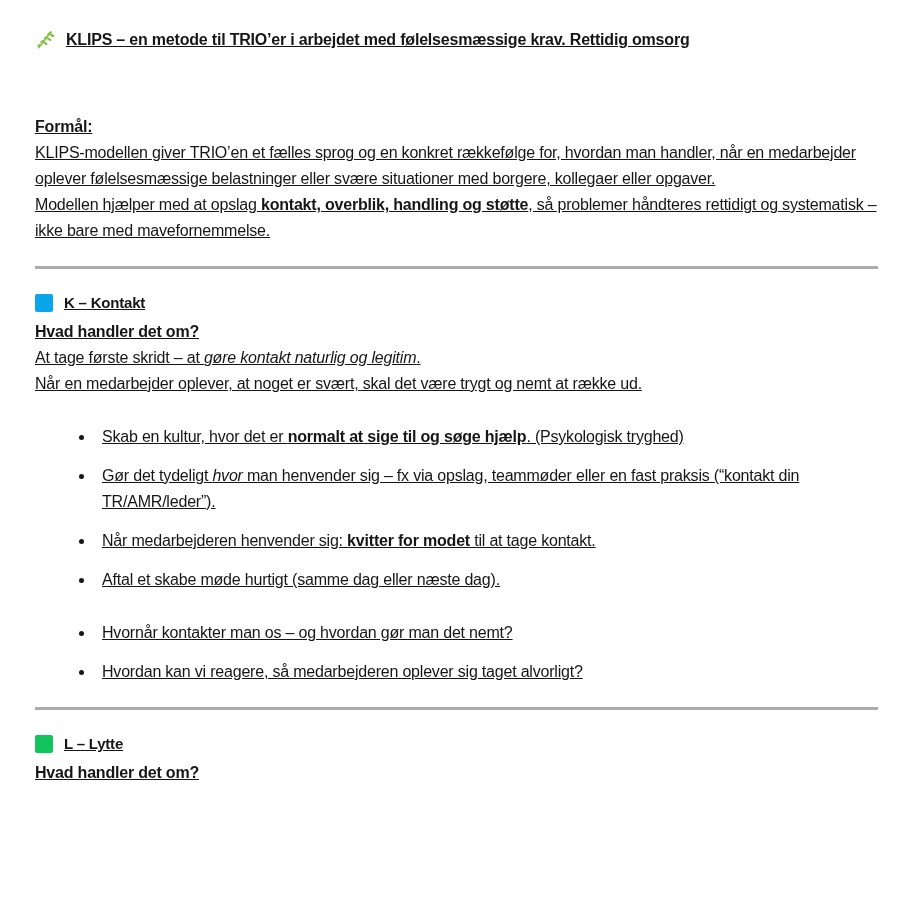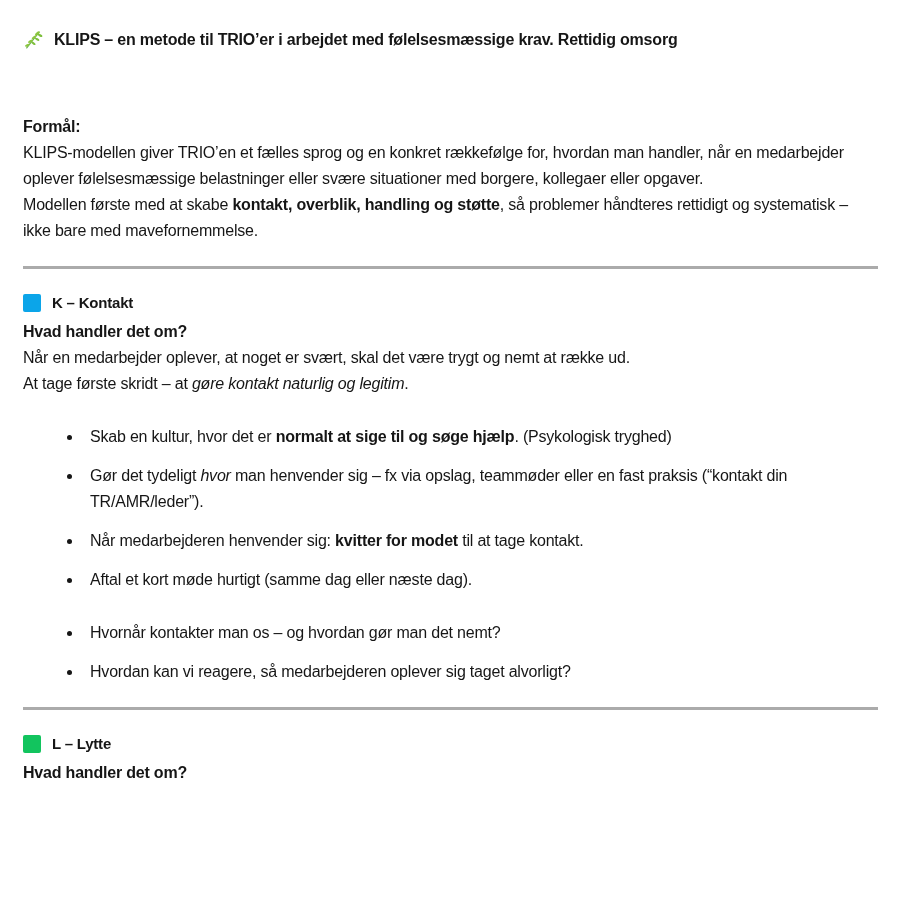--- a/index.html
+++ b/index.html
@@ -2,21 +2,21 @@
 <html lang="da"><head>
 <meta charset="utf-8">
 <style>
   html,body{margin:0;padding:0;background:#ffffff;}
   body{
     width:900px;height:899px;overflow:hidden;
     font-family:"Liberation Sans",sans-serif;
     color:#161616;
     -webkit-font-smoothing:antialiased;
   }
-  .page{padding:30px 22px 0 23px;box-sizing:border-box;}
+  .page{padding:30px 22px 0 35px;box-sizing:border-box;text-decoration:underline;}
 
   
   .title-row{display:flex;align-items:center;gap:11px;margin:0 0 64px 0;}
   .title-row h1{font-size:16px;font-weight:700;margin:0;letter-spacing:-0.2px;line-height:20px;}
   .leaf{width:20px;height:20px;flex:0 0 auto;display:inline-flex;align-items:center;justify-content:center;}
 
   
   p{margin:0;font-size:16px;line-height:26px;letter-spacing:-0.2px;}
   .h{font-weight:700;}
   .mt12{margin-top:12px;}
@@ -56,40 +56,40 @@
         <ellipse cx="12.6" cy="16.0" rx="2.9" ry="1.3" fill="#7dbf3c" transform="rotate(35 12.6 16)"></ellipse>
         <ellipse cx="5.2" cy="18.2" rx="3.0" ry="1.3" fill="#8cc63f" transform="rotate(-25 5.2 18.2)"></ellipse>
       </svg>
     </span>
     <h1>KLIPS – en metode til TRIO’er i arbejdet med følelsesmæssige krav. Rettidig omsorg</h1>
   </header>
 
   <section>
     <p class="h">Formål:</p>
     <p>KLIPS-modellen giver TRIO’en et fælles sprog og en konkret rækkefølge for, hvordan man handler, når en medarbejder oplever følelsesmæssige belastninger eller svære situationer med borgere, kollegaer eller opgaver.</p>
-    <p><span>Modellen første med at skabe </span><span style="font-weight: 700;">kontakt, overblik, handling og støtte</span><span>, så problemer håndteres rettidigt og systematisk – ikke bare med mavefornemmelse.</span></p>
+    <p><span>Modellen hjælper med at opslag </span><span style="font-weight: 700;">kontakt, overblik, handling og støtte</span><span>, så problemer håndteres rettidigt og systematisk – ikke bare med mavefornemmelse.</span></p>
   </section>
 
   <hr class="sep">
 
   <section>
     <div class="sec-head">
       <span class="sq" style="background: rgb(11, 165, 233);"></span>
       <h2>K – Kontakt</h2>
     </div>
 
     <p class="h">Hvad handler det om?</p>
+    <p><span>At tage første skridt – at </span><span style="font-style: italic;">gøre kontakt naturlig og legitim</span><span>.</span></p>
     <p>Når en medarbejder oplever, at noget er svært, skal det være trygt og nemt at række ud.</p>
-    <p><span>At tage første skridt – at </span><span style="font-style: italic;">gøre kontakt naturlig og legitim</span><span>.</span></p>
 
     <ul class="bullets">
       <li><span>Skab en kultur, hvor det er </span><span style="font-weight: 700;">normalt at sige til og søge hjælp</span><span>. (Psykologisk tryghed)</span></li>
       <li><span>Gør det tydeligt </span><span style="font-style: italic;">hvor</span><span> man henvender sig – fx via opslag, teammøder eller en fast praksis (“kontakt din TR/AMR/leder”).</span></li>
       <li><span>Når medarbejderen henvender sig: </span><span style="font-weight: 700;">kvitter for modet</span><span> til at tage kontakt.</span></li>
-      <li><span>Aftal et kort møde hurtigt (samme dag eller næste dag).</span></li>
+      <li><span>Aftal et skabe møde hurtigt (samme dag eller næste dag).</span></li>
     </ul>
 
     <ul class="bullets">
       <li><span>Hvornår kontakter man os – og hvordan gør man det nemt?</span></li>
       <li><span>Hvordan kan vi reagere, så medarbejderen oplever sig taget alvorligt?</span></li>
     </ul>
   </section>
 
   <hr class="sep">
 

